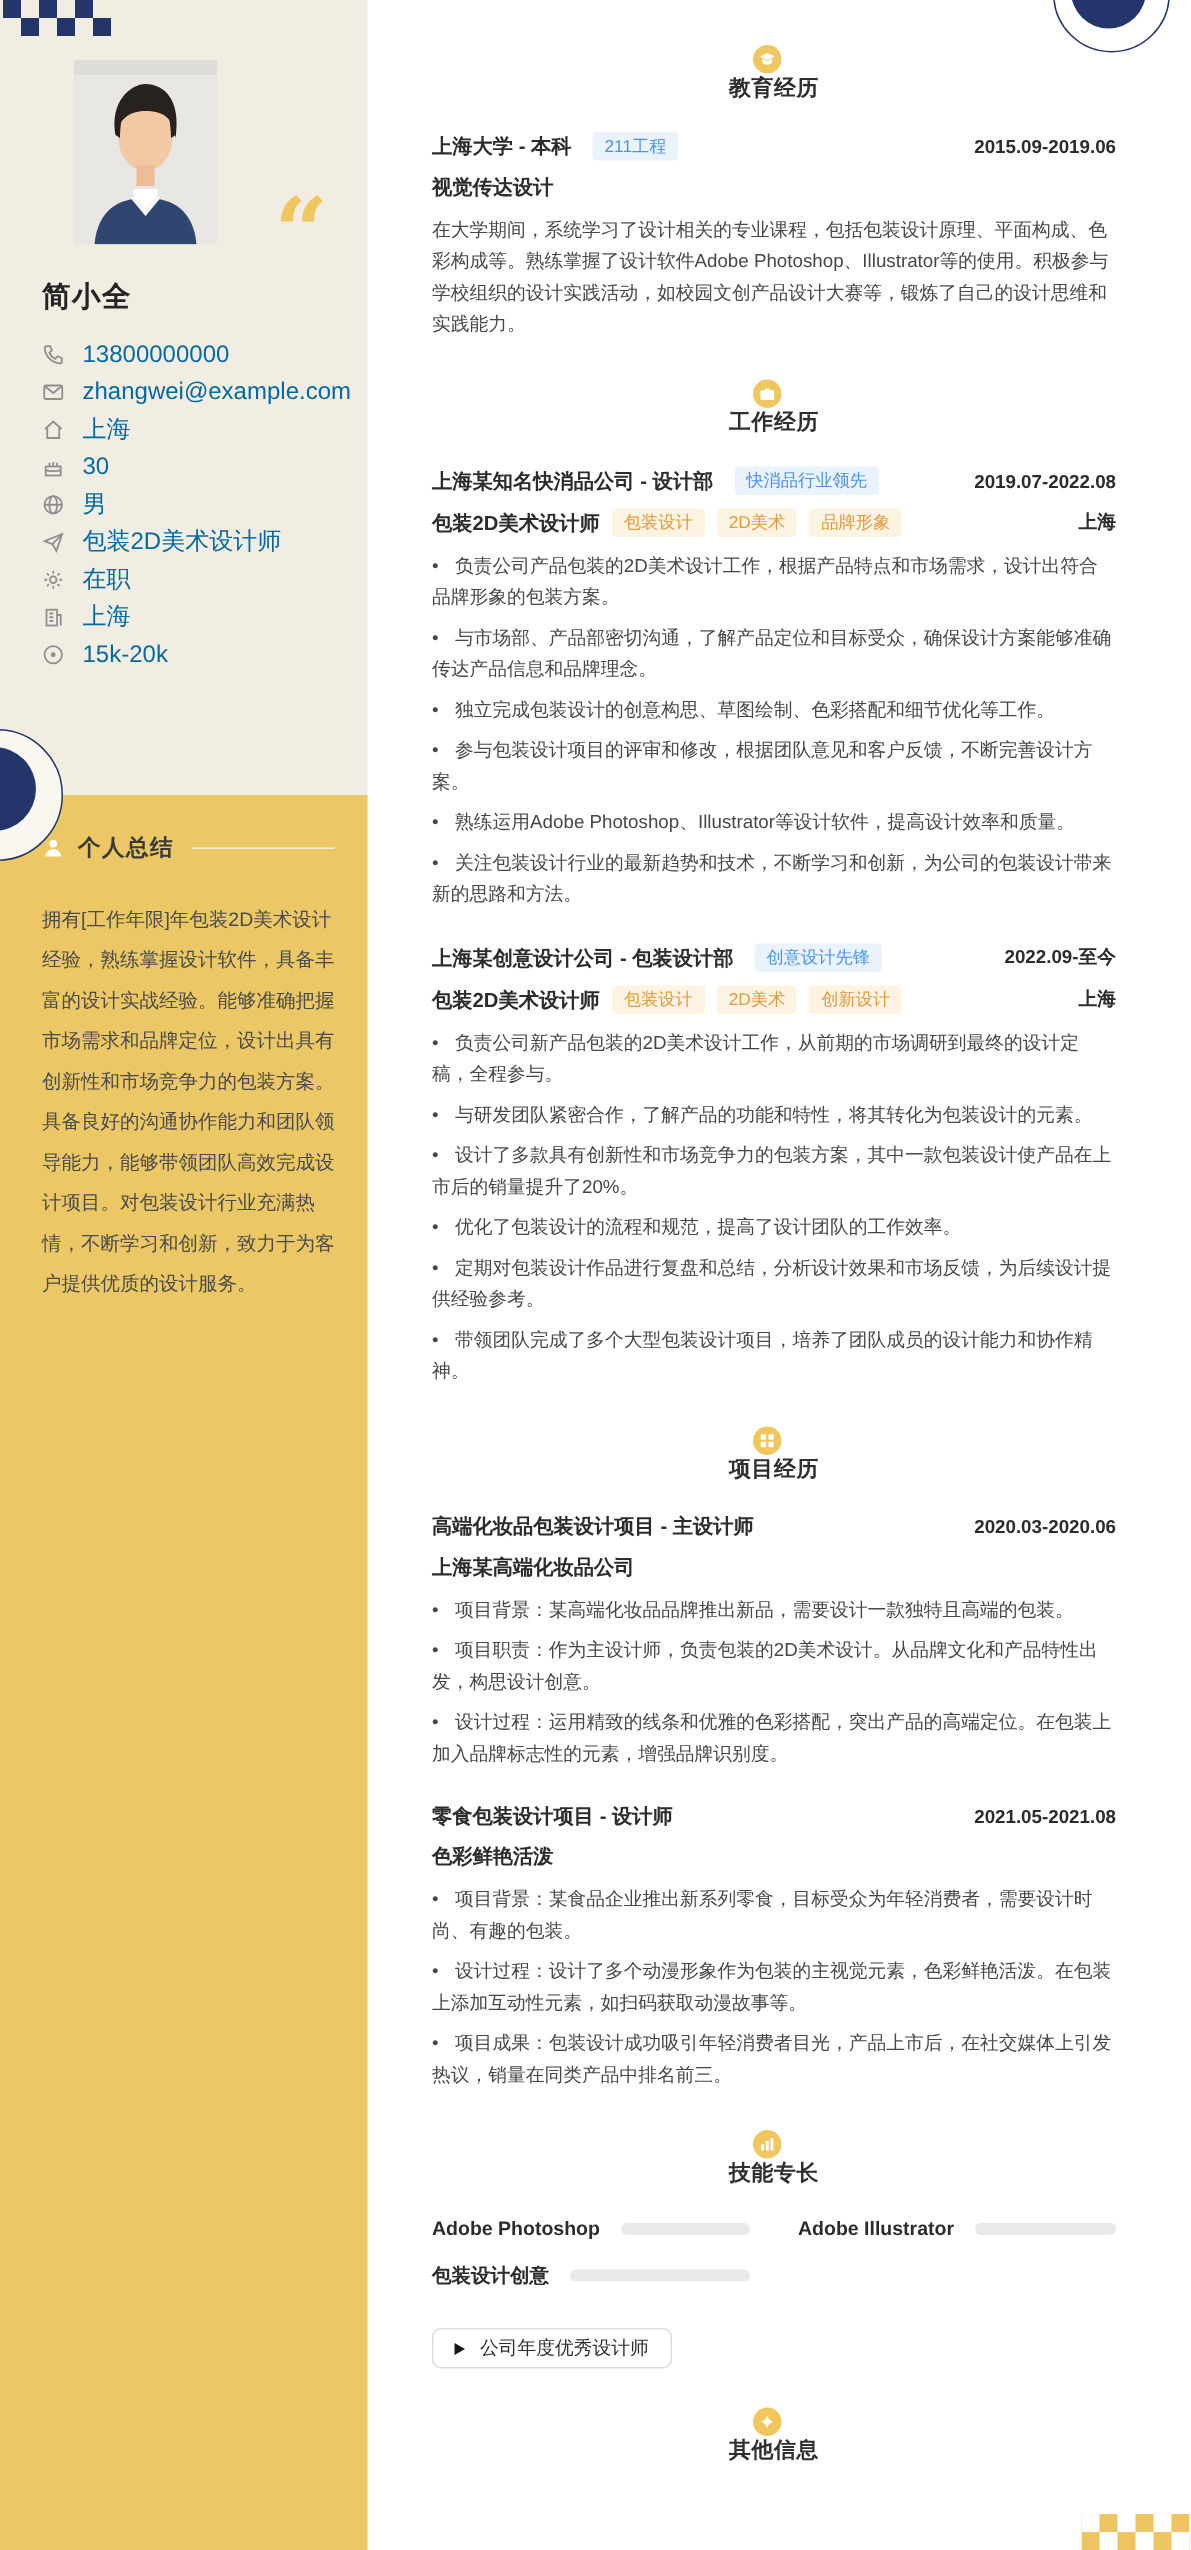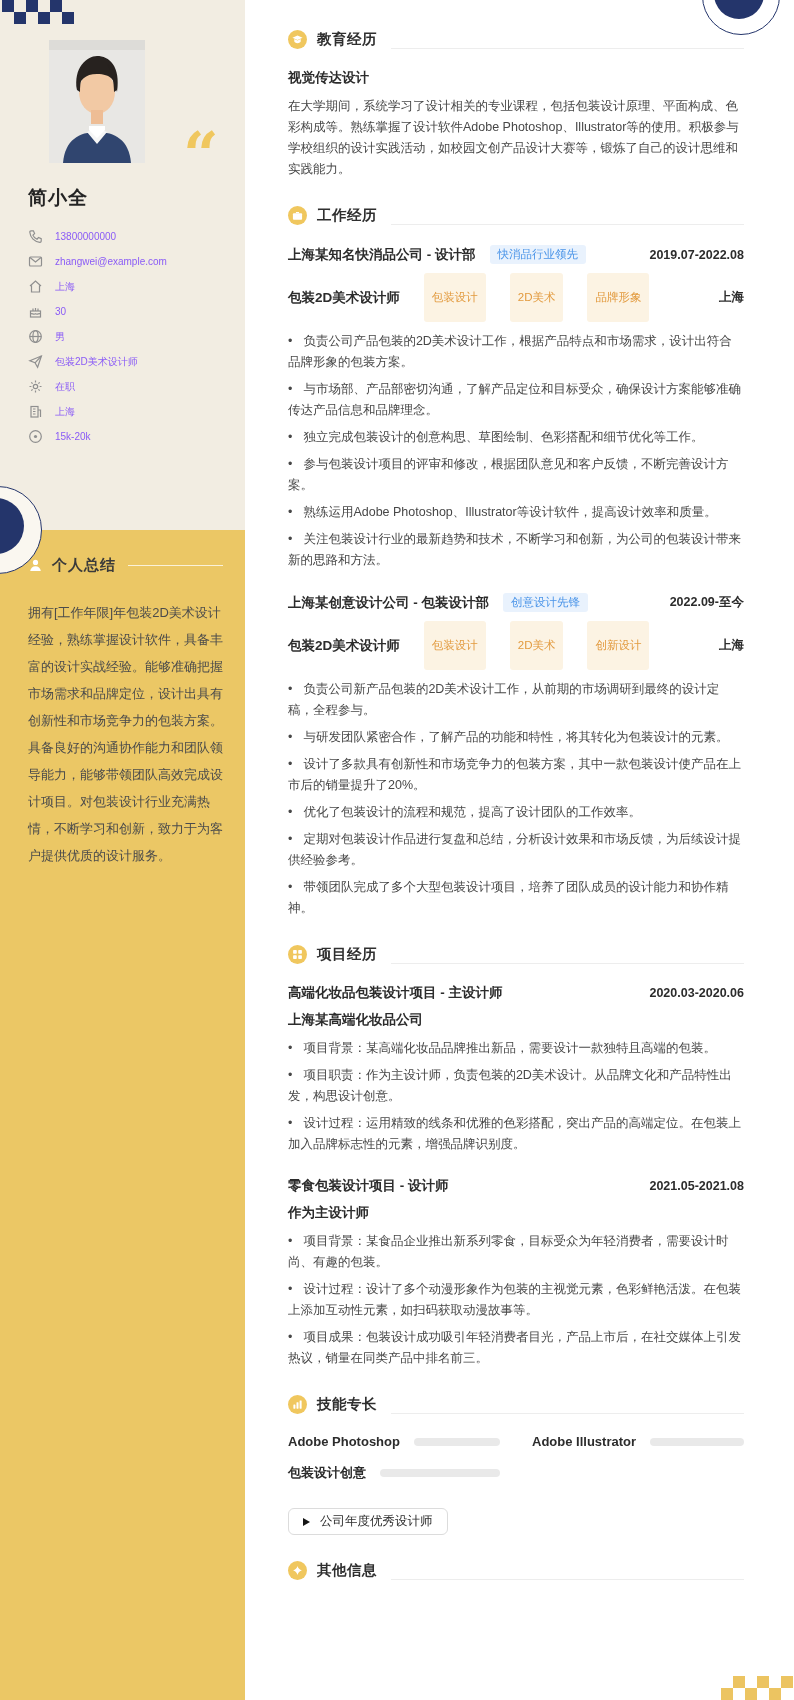--- a/index.html
+++ b/index.html
@@ -26,45 +26,45 @@
   
   .sidebar { position:relative; width:245px; flex-shrink:0; background:#f2ede2; }
   .sidebar-yellow { position:absolute; left:0; right:0; top:530px; bottom:0; background:#ebc765; }
   .photo { position:relative; margin:40px 0 0 49px; width:96px; height:123px; overflow:hidden; }
   .quote { position:absolute; left:183px; top:130px; font-family:"DejaVu Serif","Liberation Serif",serif;
            font-weight:bold; font-size:62px; line-height:50px; color:#f0c75e; height:46px; overflow:hidden; }
   .name { margin:22px 0 0 28px; font-size:19px; font-weight:bold; color:#242424; letter-spacing:1px;font-family:Liberation Serif, serif; }
   .contacts { margin:18px 0 0 28px; list-style:none; }
   .contacts li { display:flex; align-items:center; margin-bottom:10px; height:15px; }
   .contacts .cicon { width:15px; height:15px; margin-right:12px; flex-shrink:0; display:flex; align-items:center; }
-  .contacts .ctext { font-size:10px; color:#8b5cf6; }
+  .contacts .ctext { font-size:16px; color:#0369a1; }
   .summary { position:absolute; left:0; right:0; top:556px; padding:0 22px 0 28px; z-index:6; }
   .summary-head { display:flex; align-items:center; }
   .summary-head .sicon { width:15px; height:15px; margin-right:9px; display:flex; }
   .summary-title { font-size:15px; font-weight:bold; color:#3a3a3a; letter-spacing:1px; }
   .summary-line { flex:1; height:1px; background:rgba(255,255,255,0.75); margin-left:12px; }
   .summary-text { margin-top:24px; font-size:13px; line-height:27px; color:#4b4b4b; }
 
   
   .main { flex:1; padding:30px 50px 0 43px; background:#fff; }
   .section { margin-bottom:26px; }
-  .sec-head { display:flex; align-items:flex-end; margin-bottom:20px; }
+  .sec-head { display:flex; align-items:center; margin-bottom:20px;flex-direction:column; }
   .sec-icon { width:19px; height:19px; border-radius:50%; background:#f0c75e; margin-right:10px;
               display:flex; align-items:center; justify-content:center; flex-shrink:0; }
   .sec-title { font-size:14.5px; font-weight:bold; color:#2f2f2f; letter-spacing:0.5px; }
   .sec-line { flex:1; height:1px; background:#ededed; margin-left:14px; }
 
   .row { display:flex; align-items:center; margin-bottom:9px; }
   .row-title { font-weight:bold; font-size:13.5px; color:#2c2c2c; }
   .row-date { margin-left:auto; font-weight:bold; font-size:12.5px; color:#2c2c2c; }
   .row-loc { margin-left:auto; font-weight:bold; font-size:12.5px; color:#2c2c2c; }
   .tag-blue { margin-left:14px; font-size:11.5px; color:#4a94e8; background:#e9f2fd;
               padding:2px 8px; border-radius:3px; }
-  .tag-orange { margin-left:24px; font-size:11.5px; color:#e29a3e; background:#fcf3e3;
-                padding:17px 8px; border-radius:3px; }
+  .tag-orange { margin-left:8px; font-size:11.5px; color:#e29a3e; background:#fcf3e3;
+                padding:2px 8px; border-radius:3px; }
   .tag-orange:first-of-type { margin-left:14px; }
   .para { font-size:12.5px; color:#474747; line-height:21px; margin-top:4px; }
   .bullets { list-style:none; margin-top:6px; }
   .bullets li { font-size:12.5px; color:#474747; line-height:21px; margin-bottom:6px; }
   .bullets li::before { content:"•"; margin-right:11px; }
   .job { margin-bottom:22px; }
   .job:last-child { margin-bottom:0; }
 
   .skills { display:grid; grid-template-columns:1fr 1fr; column-gap:32px; row-gap:15px; }
   .skill { display:flex; align-items:center; }
@@ -219,20 +219,25 @@
         <span class="sec-icon">
           <svg width="11" height="11" viewBox="0 0 12 12" fill="#ffffff">
               <path d="M6,1.5 L11.5,4 L6,6.5 L0.5,4 Z"></path>
               <path d="M2.5,5.5 L2.5,8 C2.5,9 4,10 6,10 C8,10 9.5,9 9.5,8 L9.5,5.5 L6,7.2 Z"></path>
             </svg>
         </span>
         <span class="sec-title">教育经历</span>
         <span class="sec-line"></span>
       </div>
       <div class="row">
+        <span class="row-title">上海大学 - 本科</span>
+        <span class="tag-blue">211工程</span>
+        <span class="row-date">2015.09-2019.06</span>
+      </div>
+      <div class="row">
         <span class="row-title">视觉传达设计</span>
       </div>
       <p class="para">在大学期间，系统学习了设计相关的专业课程，包括包装设计原理、平面构成、色彩构成等。熟练掌握了设计软件Adobe Photoshop、Illustrator等的使用。积极参与学校组织的设计实践活动，如校园文创产品设计大赛等，锻炼了自己的设计思维和实践能力。</p>
     </section>
 
     <section class="section">
       <div class="sec-head">
         <span class="sec-icon">
           <svg width="11" height="11" viewBox="0 0 12 12" fill="#ffffff">
               <rect x="1" y="3.5" width="10" height="7" rx="1"></rect>
@@ -318,21 +323,21 @@
             <li>设计过程：运用精致的线条和优雅的色彩搭配，突出产品的高端定位。在包装上加入品牌标志性的元素，增强品牌识别度。</li>
           </ul>
       </div>
 
       <div class="job">
         <div class="row">
           <span class="row-title">零食包装设计项目 - 设计师</span>
           <span class="row-date">2021.05-2021.08</span>
         </div>
         <div class="row">
-          <span class="row-title">作为主设计师</span>
+          <span class="row-title">色彩鲜艳活泼</span>
         </div>
         <ul class="bullets">
             <li>项目背景：某食品企业推出新系列零食，目标受众为年轻消费者，需要设计时尚、有趣的包装。</li>
             <li>设计过程：设计了多个动漫形象作为包装的主视觉元素，色彩鲜艳活泼。在包装上添加互动性元素，如扫码获取动漫故事等。</li>
             <li>项目成果：包装设计成功吸引年轻消费者目光，产品上市后，在社交媒体上引发热议，销量在同类产品中排名前三。</li>
           </ul>
       </div>
     </section>
 
     <section class="section">

